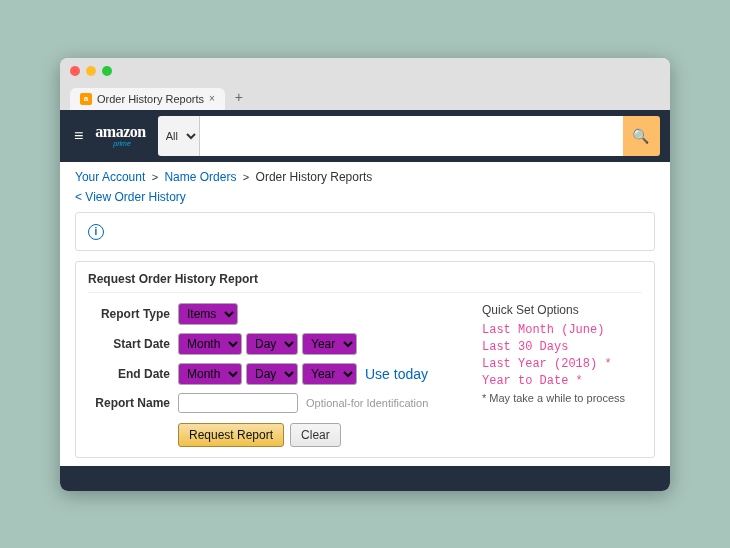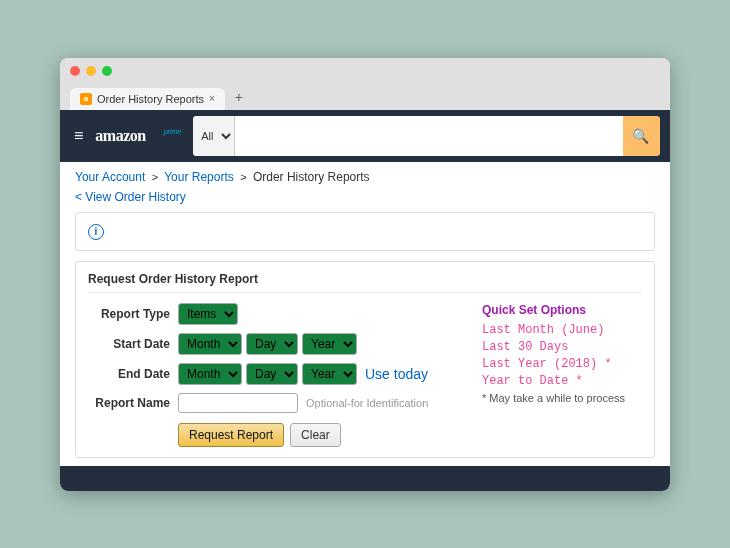--- a/index.html
+++ b/index.html
@@ -89,20 +89,21 @@
       gap: 8px;
     }
     .hamburger-btn {
       color: white;
       font-size: 16px;
       cursor: pointer;
       padding: 2px 4px;
     }
     .amazon-logo {
       display: flex;
+      flex-direction: column;
       align-items: flex-start;
       margin-right: 4px;
       justify-content: flex-end;
     }
     .amazon-logo-text {
       color: white;
       font-size: 16px;
       font-weight: bold;
       font-family: 'Times New Roman', serif;
       letter-spacing: -0.5px;
@@ -251,21 +252,21 @@
     .form-control {
       display: flex;
       align-items: center;
       gap: 4px;
     }
     select.field-select {
       font-size: 12px;
       padding: 2px 4px;
       border: 1px solid #aaa;
       border-radius: 3px;
-      background: #15803d;
+      background: #a21caf;
       cursor: pointer;
     }
     .use-today-link {
       color: #0066c0;
       text-decoration: none;
       font-size: 14px;
       margin-left: 4px;
     }
     .report-name-input {
       border: 1px solid #aaa;
@@ -304,22 +305,22 @@
       color: #333;
       cursor: pointer;
     }
     
     .quick-options {
       width: 160px;
       flex-shrink: 0;
     }
     .quick-options-title {
       font-size: 12px;
-      font-weight: bold;
-      color: #a21caf;
+      font-weight: normal;
+      color: #404040;
       margin-bottom: 6px;
     }
     .quick-options a {
       display: block;
       color: #ec4899;
       text-decoration: none;
       font-size: 12px;
       margin-bottom: 3px;
       font-family: Liberation Mono, monospace;
     }
@@ -373,21 +374,21 @@
           <span>🔍</span>
         </button>
       </div>
     </div>
 
     <div class="page-content">
 
       <div class="breadcrumb">
         <a href="#">Your Account</a>
         <span class="breadcrumb-sep">&gt;</span>
-        <a href="#">Your Reports</a>
+        <a href="#">Name Orders</a>
         <span class="breadcrumb-sep">&gt;</span>
         <span class="breadcrumb-current">Order History Reports</span>
       </div>
 
       <div class="back-link">
         <a href="#">&lt; View Order History</a>
       </div>
 
       <div class="info-box">
         <div class="info-icon">i</div>

